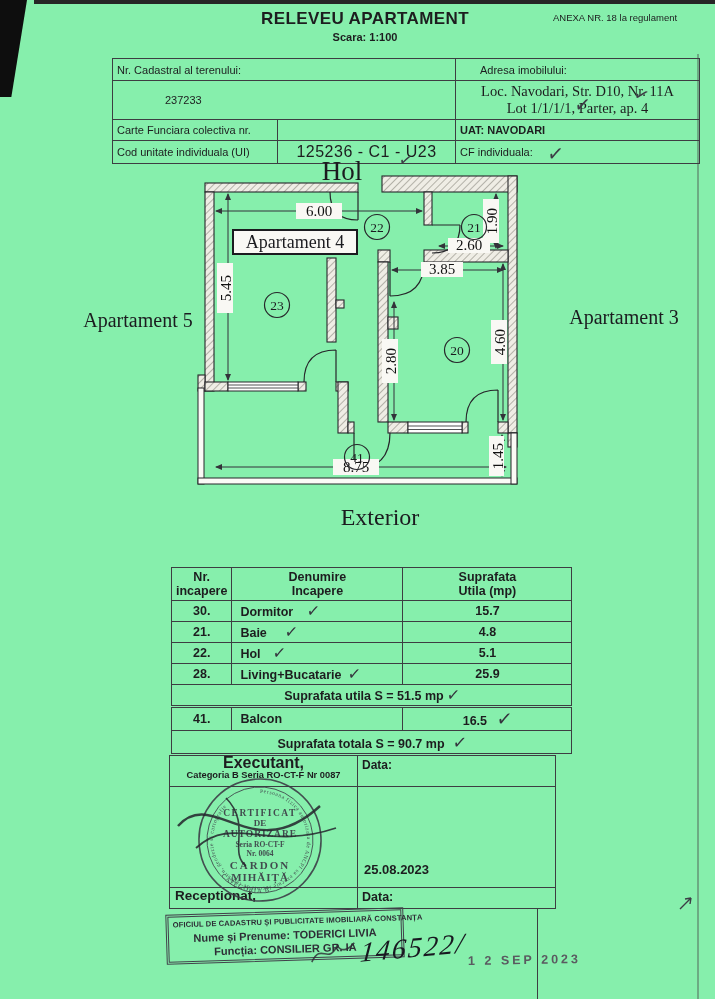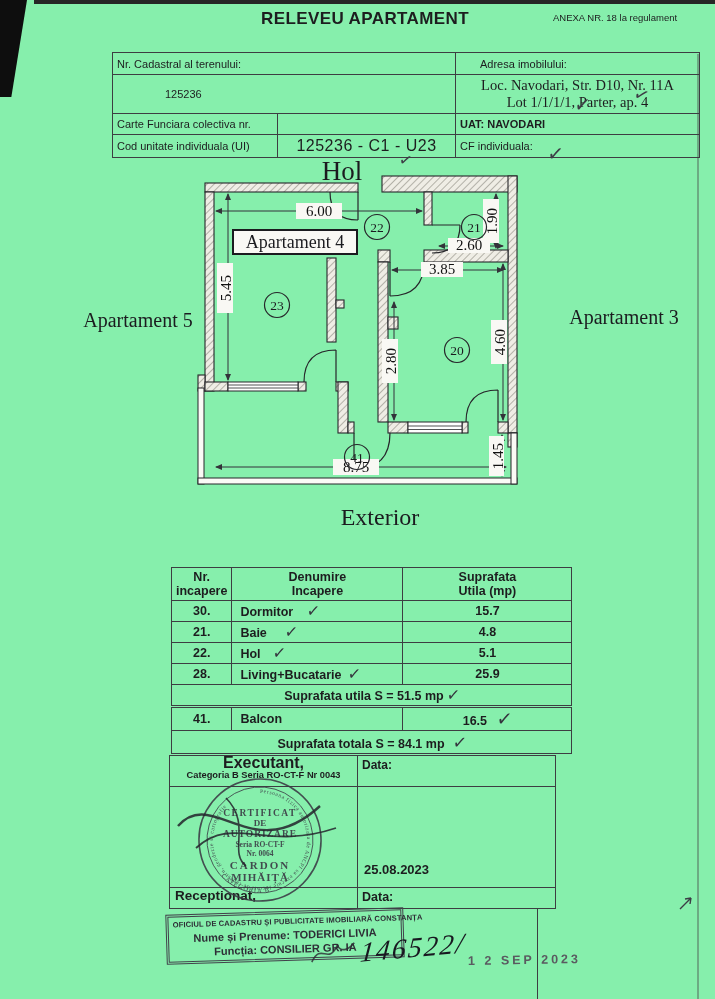--- a/index.html
+++ b/index.html
@@ -13,21 +13,21 @@
   .scan-right{position:absolute;top:54px;left:697px;width:2px;height:945px;background:rgba(70,70,70,.4);}
   
   .title{position:absolute;top:9px;left:155px;width:420px;text-align:center;
          font-size:17px;font-weight:bold;letter-spacing:.4px;}
   .scale{position:absolute;top:31px;left:155px;width:420px;text-align:center;
          font-size:11px;font-weight:bold;}
   .annex{position:absolute;top:12px;left:553px;width:150px;font-size:9.5px;}
   
   table{border-collapse:collapse;}
   td{border:1px solid #3d3d42;font-size:11px;padding:0 4px;vertical-align:middle;}
-  .cad{position:absolute;left:112px;top:52px;}
+  .cad{position:absolute;left:112px;top:58px;}
   .serifcell{font-family:"Liberation Serif",serif;font-size:14.5px;text-align:center;line-height:17px;}
   .bigcode{font-size:16px;text-align:center;letter-spacing:.5px;}
   
   .rooms{position:absolute;left:171px;top:567px;}
   .rooms td{font-weight:bold;font-size:12.5px;}
   .rooms .hdr{text-align:center;line-height:14px;}
   .rooms .num{text-align:center;}
   .rooms .area{text-align:center;}
   .merged{text-align:center;font-size:13px;}
   .dbl{border-top:3px double #3d3d42;}
@@ -59,30 +59,31 @@
 </head>
 <body>
 
 <div class="page">
 
   <div class="scan-top"></div>
   <div class="scan-corner"></div>
   <div class="scan-right"></div>
 
   <div class="title">RELEVEU APARTAMENT</div>
+  <div class="scale">Scara: 1:100</div>
   <div class="annex">ANEXA NR. 18 la regulament</div>
 
   <table class="cad">
     <tbody>
         <tr style="height:22px;">
       <td colspan="2" style="width:325px;">Nr. Cadastral al terenului:</td>
       <td style="width:215px;padding-left:24px;">Adresa imobilului:</td>
     </tr>
     <tr style="height:39px;">
-      <td colspan="2" style="padding-left:52px;">125236</td>
+      <td colspan="2" style="padding-left:52px;">237233</td>
       <td class="serifcell">
         <div>Loc. Navodari, Str. D10, Nr. 11A</div>
         <div>Lot 1/1/1/1, Parter, ap. 4</div>
       </td>
     </tr>
     <tr style="height:21px;">
       <td style="width:156px;">Carte Funciara colectiva nr.</td>
       <td style="width:169px;"></td>
       <td style="font-weight:bold;">UAT: NAVODARI</td>
     </tr>
@@ -278,32 +279,32 @@
       <td class="num dbl">41.</td>
       <td class="dbl" style="padding-left:8px;">
         <span>Balcon</span>
       </td>
       <td class="area dbl">
         <span>16.5</span><span class="tick" style="margin-left:10px;font-size:18px;">✓</span>
       </td>
     </tr>
     <tr style="height:23px;">
       <td colspan="3" class="merged">
-        <span>Suprafata totala S =  84.1 mp</span><span class="tick" style="margin-left:8px;font-size:16px;">✓</span>
+        <span>Suprafata totala S =  90.7 mp</span><span class="tick" style="margin-left:8px;font-size:16px;">✓</span>
       </td>
     </tr>
   </tbody>
     </table>
 
   <table class="foot">
     <tbody>
         <tr style="height:31px;">
       <td class="exeC" style="width:179px;">
         <div style="font-size:16px;">Executant,</div>
-        <div class="cat-line">Categoria B Seria RO-CT-F Nr 0043</div>
+        <div class="cat-line">Categoria B Seria RO-CT-F Nr 0087</div>
       </td>
       <td style="width:189px;font-size:12px;padding-top:2px;">Data:</td>
     </tr>
     <tr style="height:101px;">
       <td></td>
       <td class="datecell">
         <span class="date-val">25.08.2023</span>
       </td>
     </tr>
     <tr style="height:21px;">

